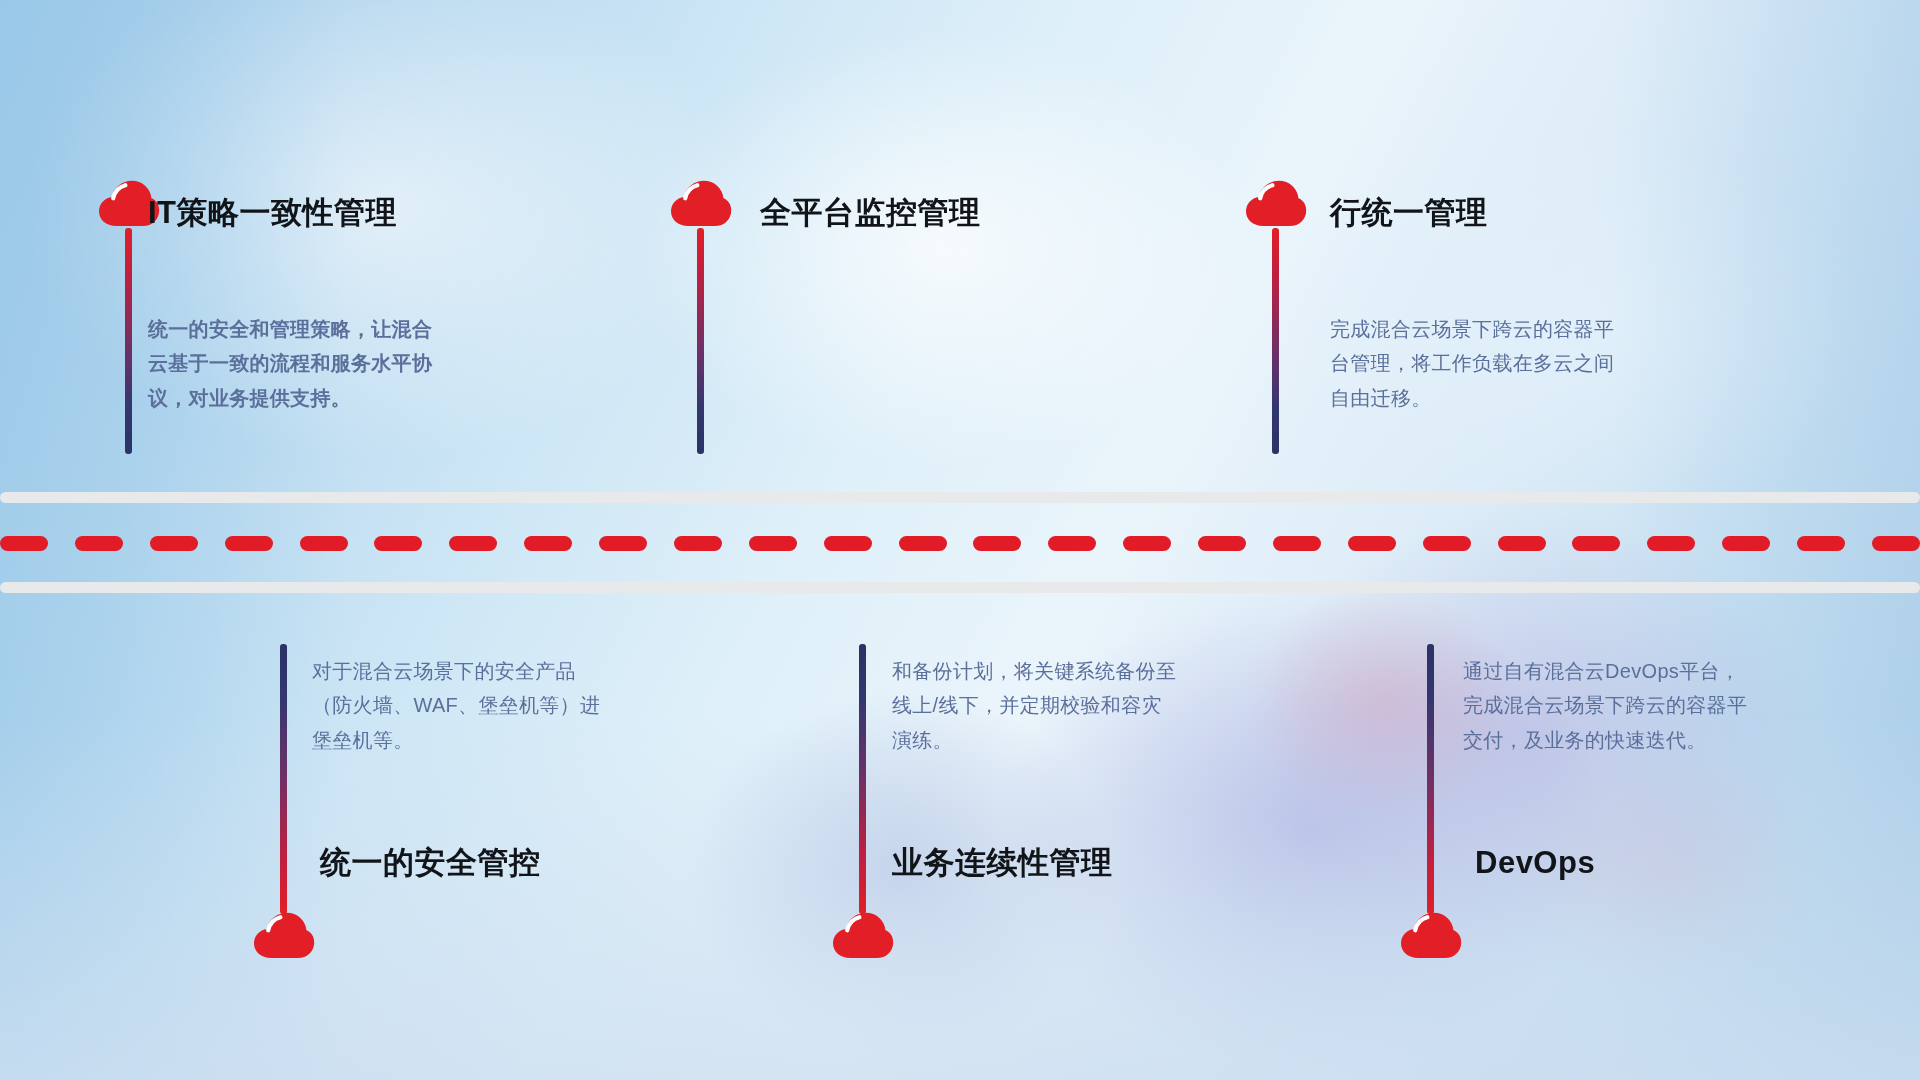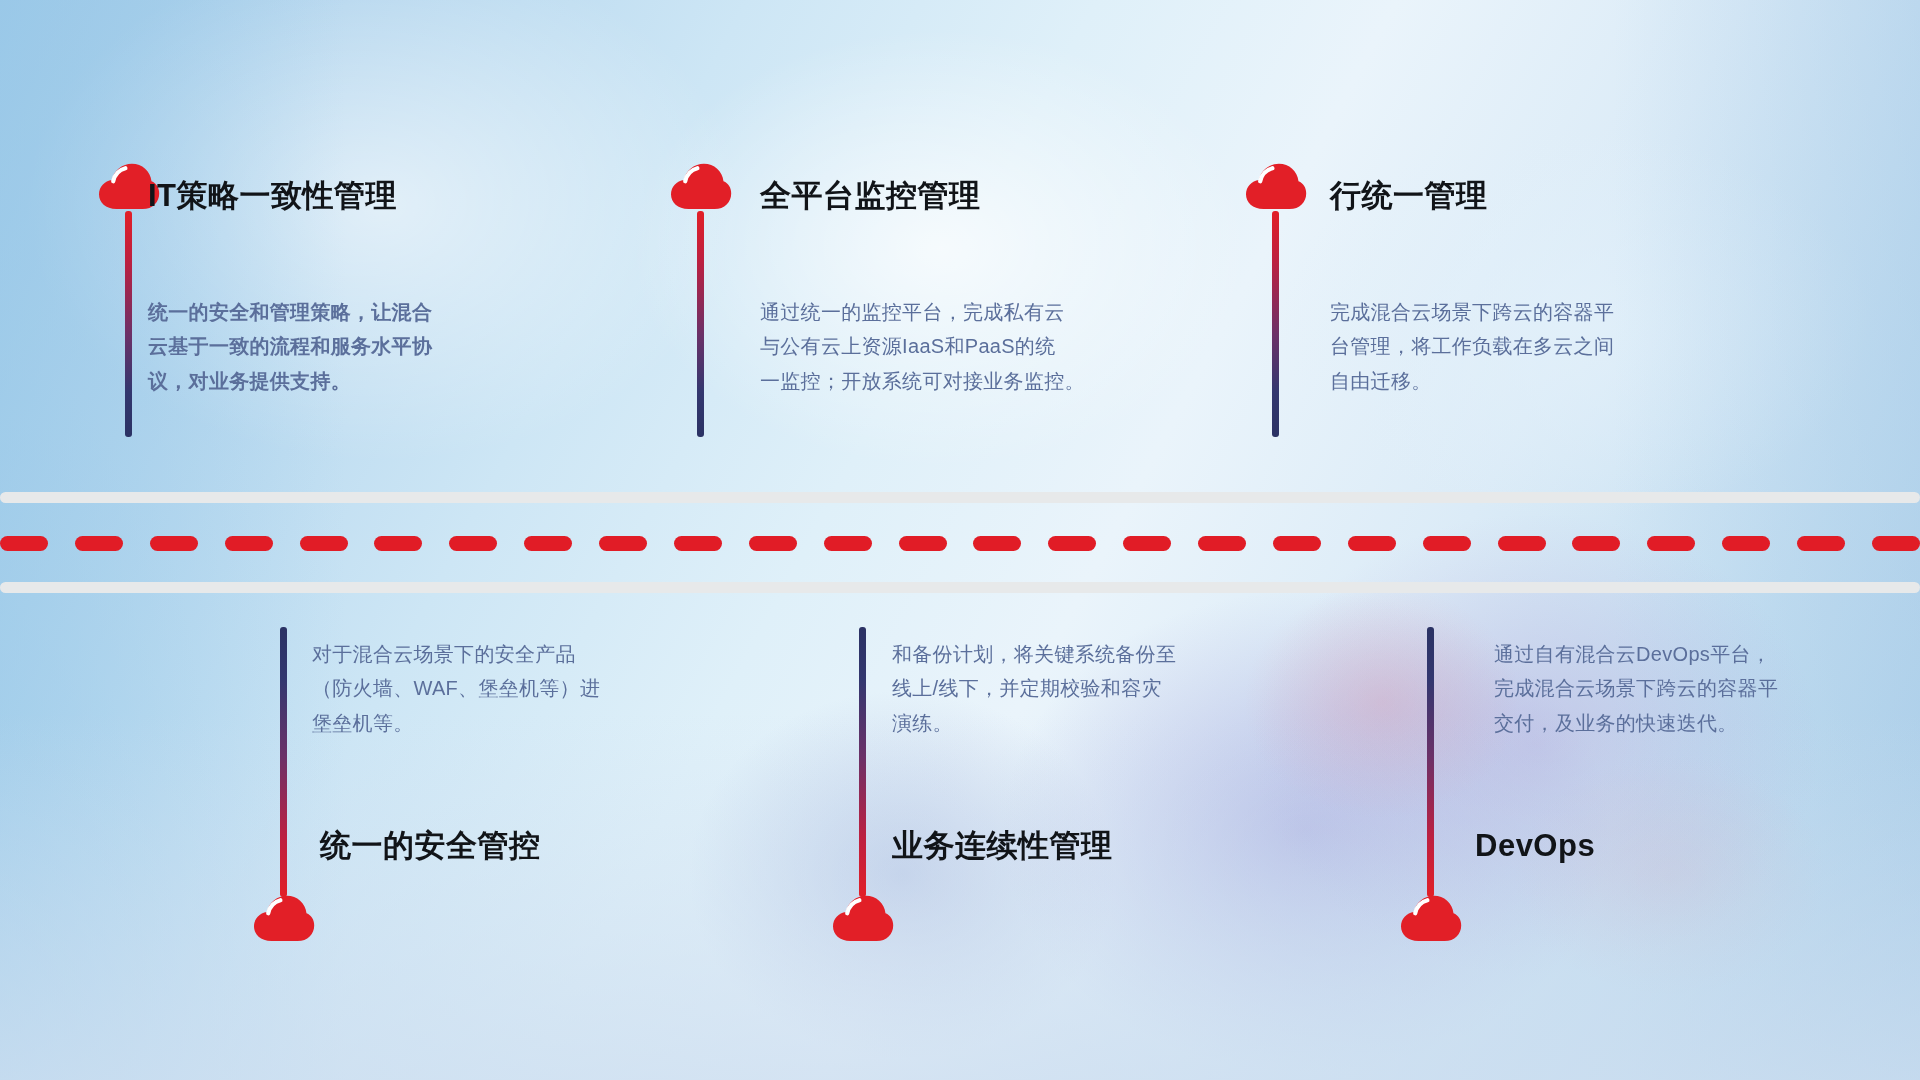--- a/index.html
+++ b/index.html
@@ -81,21 +81,21 @@
   .road-edge.bottom{top:90px;}
   .road-center{
     position:absolute;left:0;top:44px;width:1920px;height:15px;
     display:flex;align-items:center;
   }
   .dash{
     height:15px;background:#e11c26;border-radius:8px;flex:0 0 auto;
   }
 
   
-  .col{position:absolute;}
+  .col{position:absolute;margin-top:17px;}
 
   
   .cloud{position:relative;width:62px;height:48px;}
   .cloud svg{display:block;width:62px;height:48px;}
 
   
   .stem{width:7px;border-radius:3px;}
   .stem.down{background:linear-gradient(to bottom,#e21f27 0%,#bd2040 22%,#6b3168 55%,#33376f 80%,#2b3264 100%);}
   .stem.up{background:linear-gradient(to bottom,#2b3264 0%,#33376f 20%,#6b3168 48%,#bd2040 78%,#e21f27 100%);}
 
@@ -183,25 +183,20 @@
       <svg viewBox="0 0 62 48" xmlns="http://www.w3.org/2000/svg">
         <path d="M18.5 46 C7.6 46 1 39.6 1 31.3 C1 23.8 6.6 17.8 14 16.9 C16.1 7.2 24.3 0.8 33.9 0.8 C44.2 0.8 52.4 8.2 53.5 18.2 C58.4 20.2 61.2 24.7 61.2 30.4 C61.2 39.1 54.6 46 44.6 46 Z" fill="#e21f27"></path>
         <path d="M15.2 18.3 C16.6 11.6 21.3 6.8 27.4 5.2" stroke="#ffffff" stroke-width="4.2" stroke-linecap="round" fill="none"></path>
       </svg>
     </div>
     <div class="stem down" style="margin-left:27px;height:226px;"></div>
   </div>
   <div class="col" style="left:760px;top:180px;">
     <div class="heading">全平台监控管理</div>
   </div>
-  <div class="col body" style="left:760px;top:295px;width:420px;">
-    <span class="ln">通过统一的监控平台，完成私有云</span>
-    <span class="ln">与公有云上资源IaaS和PaaS的统</span>
-    <span class="ln">一监控；开放系统可对接业务监控。</span>
-  </div>
 
   <div class="col" style="left:1245px;top:163px;">
     <div class="cloud">
       <svg viewBox="0 0 62 48" xmlns="http://www.w3.org/2000/svg">
         <path d="M18.5 46 C7.6 46 1 39.6 1 31.3 C1 23.8 6.6 17.8 14 16.9 C16.1 7.2 24.3 0.8 33.9 0.8 C44.2 0.8 52.4 8.2 53.5 18.2 C58.4 20.2 61.2 24.7 61.2 30.4 C61.2 39.1 54.6 46 44.6 46 Z" fill="#e21f27"></path>
         <path d="M15.2 18.3 C16.6 11.6 21.3 6.8 27.4 5.2" stroke="#ffffff" stroke-width="4.2" stroke-linecap="round" fill="none"></path>
       </svg>
     </div>
     <div class="stem down" style="margin-left:27px;height:226px;"></div>
   </div>
@@ -252,21 +247,21 @@
 
   <div class="col" style="left:1400px;top:627px;">
     <div class="stem up" style="margin-left:27px;height:270px;"></div>
     <div class="cloud" style="margin-top:-2px;">
       <svg viewBox="0 0 62 48" xmlns="http://www.w3.org/2000/svg">
         <path d="M18.5 46 C7.6 46 1 39.6 1 31.3 C1 23.8 6.6 17.8 14 16.9 C16.1 7.2 24.3 0.8 33.9 0.8 C44.2 0.8 52.4 8.2 53.5 18.2 C58.4 20.2 61.2 24.7 61.2 30.4 C61.2 39.1 54.6 46 44.6 46 Z" fill="#e21f27"></path>
         <path d="M15.2 18.3 C16.6 11.6 21.3 6.8 27.4 5.2" stroke="#ffffff" stroke-width="4.2" stroke-linecap="round" fill="none"></path>
       </svg>
     </div>
   </div>
-  <div class="col body" style="left:1494px;top:637px;width:420px;">
+  <div class="col body" style="left:1463px;top:637px;width:420px;">
     <span class="ln">通过自有混合云DevOps平台，</span>
     <span class="ln">完成混合云场景下跨云的容器平</span>
     <span class="ln">交付，及业务的快速迭代。</span>
   </div>
   <div class="col" style="left:1475px;top:830px;">
     <div class="heading">DevOps</div>
   </div>
 
 </div>
 

